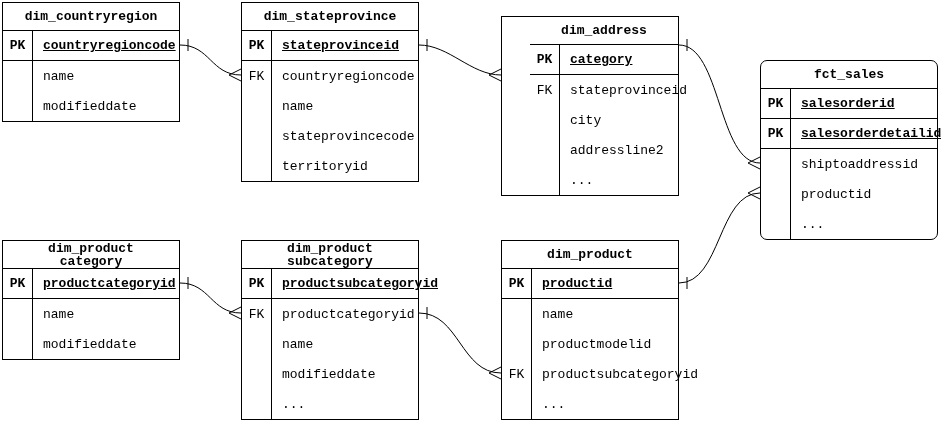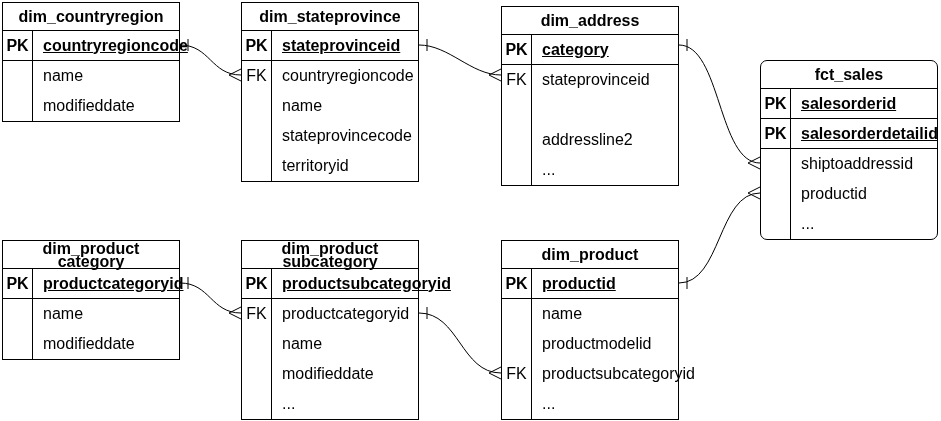--- a/index.html
+++ b/index.html
@@ -1,22 +1,22 @@
 <!DOCTYPE html>
 <html><head>
 <meta charset="utf-8">
 <style>
   html, body { margin: 0; padding: 0; background: #ffffff; }
   #canvas {
     position: relative;
     width: 941px;
     height: 421px;
     background: #ffffff;
-    font-family: Liberation Sans, sans-serif;
-    font-size: 16px;
+    font-family: Liberation Mono, monospace;
+    font-size: 13px;
     color: #000000;
     overflow: hidden;
   }
   #connector-layer {
     position: absolute;
     left: 0; top: 0;
     width: 941px; height: 421px;
   }
   .er-table {
     position: absolute;
@@ -137,32 +137,33 @@
     <div class="t-row">
       <div class="kcol"></div>
       <div class="fcol">stateprovincecode</div>
     </div>
     <div class="t-row">
       <div class="kcol"></div>
       <div class="fcol">territoryid</div>
     </div>
   </div>
 
-  <div class="er-table" style="left:501px; top:6px;">
+  <div class="er-table" style="left:501px; top:16px;padding-left:28px;">
     <div class="t-title">dim_address</div>
     <div class="t-row keyrow">
       <div class="kcol pklabel">PK</div>
       <div class="fcol pkfield">category</div>
     </div>
     <div class="t-row">
       <div class="kcol">FK</div>
       <div class="fcol">stateprovinceid</div>
     </div>
     <div class="t-row">
       <div class="kcol"></div>
+      <div class="fcol">city</div>
     </div>
     <div class="t-row">
       <div class="kcol"></div>
       <div class="fcol">addressline2</div>
     </div>
     <div class="t-row">
       <div class="kcol"></div>
       <div class="fcol">...</div>
     </div>
   </div>

